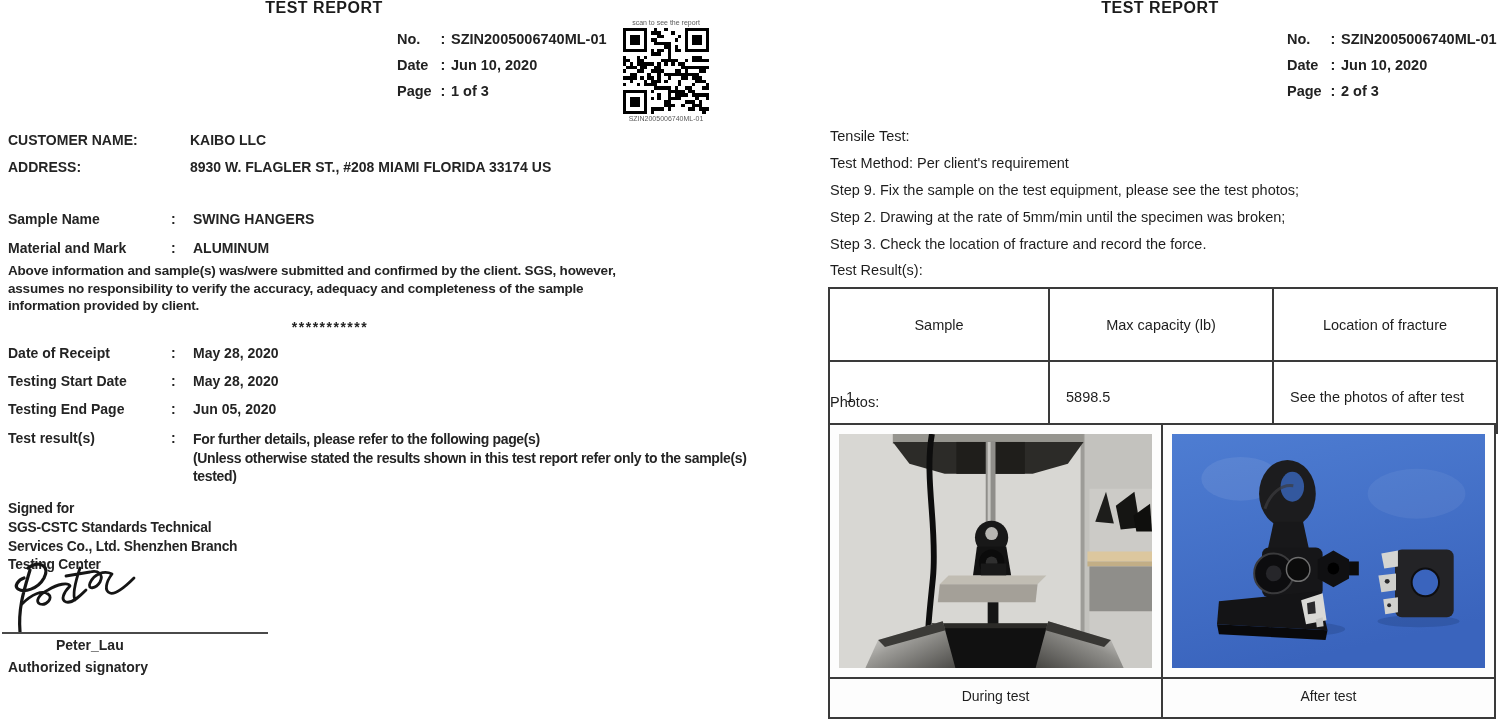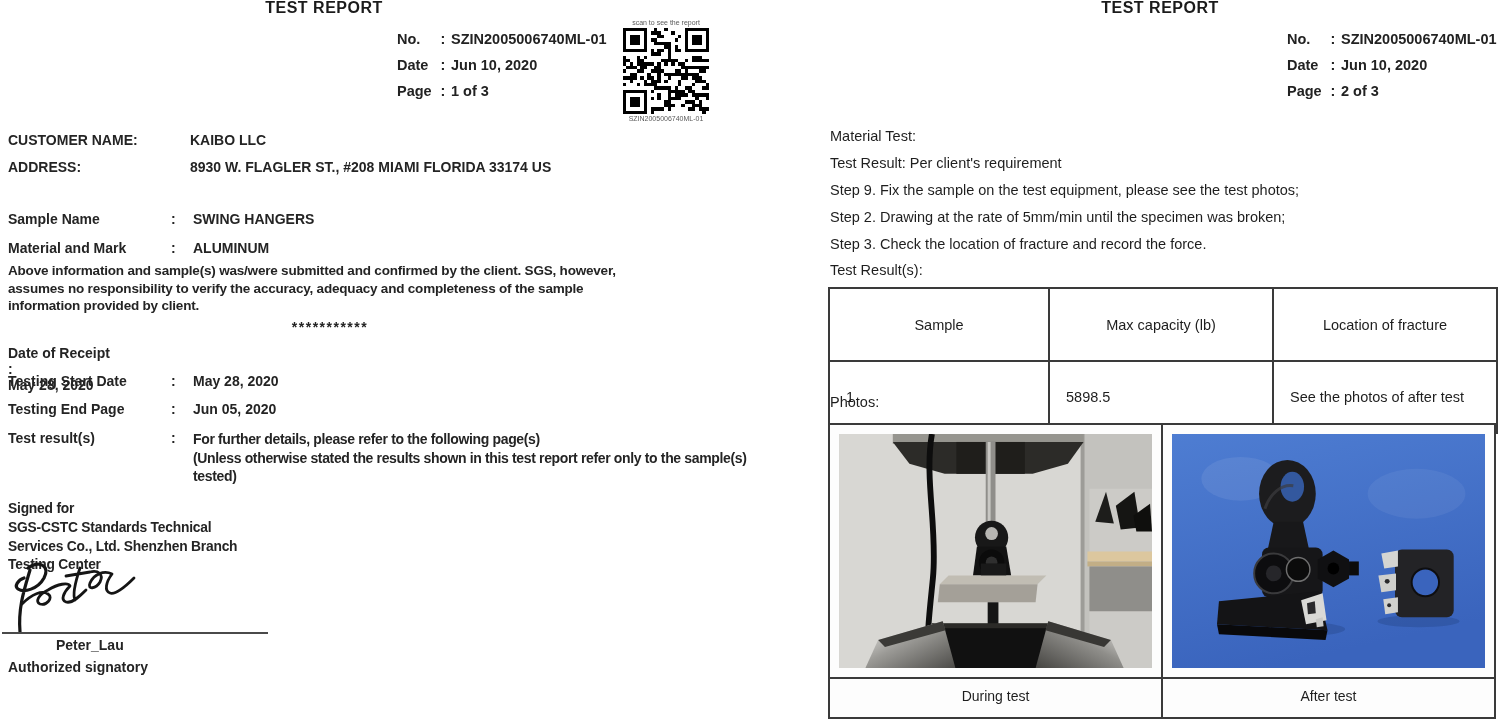--- a/index.html
+++ b/index.html
@@ -323,21 +323,21 @@
     <div class="r">
       <span class="l">Material and Mark</span>
       <span class="c">:</span>
       <span>ALUMINUM</span>
     </div>
   </div>
 
   <div class="disc">Above information and sample(s) was/were submitted and confirmed by the client. SGS, however, assumes no responsibility to verify the accuracy, adequacy and completeness of the sample information provided by client.</div>
   <div class="stars">***********</div>
 
-  <div class="drow" style="top:345px;flex-direction:column;">
+  <div class="drow" style="top:345px;">
     <span class="l">Date of Receipt</span>
     <span class="c">:</span>
     <span>May 28, 2020</span>
   </div>
   <div class="drow" style="top:373px;">
     <span class="l">Testing Start Date</span>
     <span class="c">:</span>
     <span>May 28, 2020</span>
   </div>
   <div class="drow" style="top:401px;">
@@ -385,22 +385,22 @@
       <span>Jun 10, 2020</span>
     </div>
     <div class="meta-row">
       <span class="meta-label">Page</span>
       <span class="meta-colon">:</span>
       <span>2 of 3</span>
     </div>
   </div>
 
   <div class="body-lines">
-    <div>Material Test:</div>
-    <div>Test Result: Per client's requirement</div>
+    <div>Tensile Test:</div>
+    <div>Test Method: Per client's requirement</div>
     <div>Step 9. Fix the sample on the test equipment, please see the test photos;</div>
     <div>Step 2. Drawing at the rate of 5mm/min until the specimen was broken;</div>
     <div>Step 3. Check the location of fracture and record the force.</div>
     <div>Test Result(s):</div>
   </div>
 
   <table class="result-table">
     <colgroup>
         <col style="width:220px">
         <col style="width:224px">

